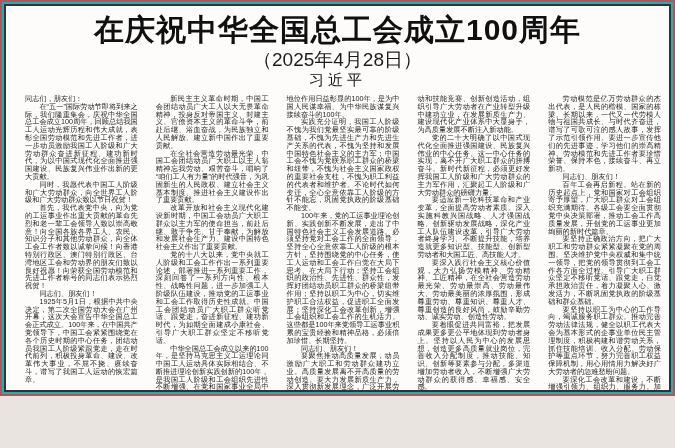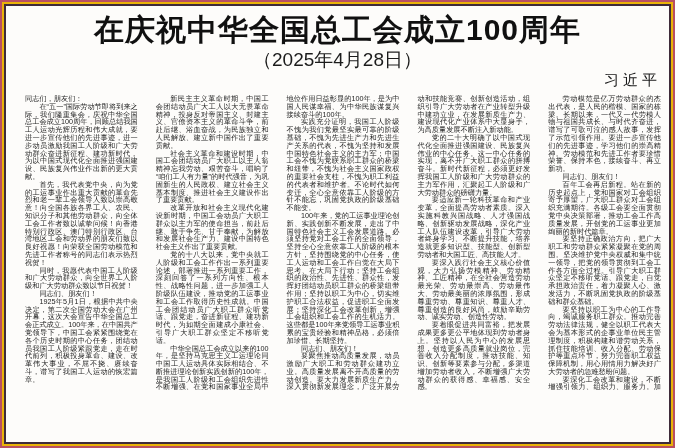--- a/index.html
+++ b/index.html
@@ -1,20 +1,20 @@
 <!DOCTYPE html>
 <html lang="zh"><head>
 <meta charset="utf-8">
 <style>
   html,body{margin:0;padding:0;background:#e9e4e0;}
   .page{
     position:relative;
-    width:675px;height:448px;
+    width:675px;height:396px;
     box-sizing:border-box;
-    background:#eab308;
+    background:#14b8a6;
     border:2px solid #b84f63;          
     padding:2px;
     font-family:"Liberation Sans","DejaVu Sans",sans-serif;
     overflow:hidden;
   }
   .inner{
     box-sizing:border-box;
     width:100%;height:100%;
     border:2px solid #3f2b3a;          
     background:#fdfcfa;
@@ -35,21 +35,20 @@
     line-height:18px;
     margin-top:3px;
     color:#1c1c1c;
   }
   .author{
     font-size:15px;
     line-height:19px;
     margin-top:1px;
     letter-spacing:4px;
     color:#161616;
-    text-align:right;
   }
   .article{
     margin-top:6px;
     height:300px;
     column-count:5;
     column-gap:7px;
     column-fill:auto;
     overflow:hidden;
   }
   .article p{
@@ -72,27 +71,27 @@
 
     <div class="masthead">
       <div class="title-line">在庆祝中华全国总工会成立100周年</div>
       <div class="date-line">（2025年4月28日）</div>
       <div class="author">习近平</div>
     </div>
 
     <div class="article" id="article-body">
       <p class="salutation">同志们，朋友们：</p>
 
-      <p>在“五一”国际劳动节即将到来之际，我们隆重集会，庆祝中华全国总工会成立100周年，回顾总结我国工人运动光辉历程和伟大成就，要进一步宣传他们的先进事迹，进一步动员激励我国工人阶级和广大劳动群众奋进新征程、建功新时代，为以中国式现代化全面推进强国建设、民族复兴伟业作出新的更大贡献。</p>
+      <p>在“五一”国际劳动节即将到来之际，我们隆重集会，庆祝中华全国总工会成立100周年，回顾总结我国工人运动光辉历程和伟大成就，表彰全国劳动模范和先进工作者，进一步动员激励我国工人阶级和广大劳动群众奋进新征程、建功新时代，为以中国式现代化全面推进强国建设、民族复兴伟业作出新的更大贡献。</p>
+        <p>同时，我愿代表中国工人阶级和广大劳动群众，向全世界工人阶级和广大劳动群众致以节日祝贺！</p>
         <p>首先，我代表党中央，向为党的工运事业作出重大贡献的革命先烈和老一辈工会领导人致以崇高敬意！向全国各族各界工人、农民、知识分子和其他劳动群众，向全体工会工作者致以诚挚问候！向香港特别行政区、澳门特别行政区、台湾地区工会和劳动界的朋友们致以良好祝愿！向荣获全国劳动模范和先进工作者称号的同志们表示热烈祝贺！</p>
-        <p>同时，我愿代表中国工人阶级和广大劳动群众，向全世界工人阶级和广大劳动群众致以节日祝贺！</p>
         <p>同志们、朋友们！</p>
         <p>1925年5月1日，根据中共中央决定，第二次全国劳动大会在广州开幕，这次大会宣告中华全国总工会正式成立。100年来，在中国共产党领导下，中国工会紧紧围绕党在各个历史时期的中心任务，团结动员我国工人阶级紧跟党走，走在时代前列，积极投身革命、建设、改革伟大事业，不屈不挠、赓续奋斗，谱写了我国工人运动的恢宏篇章。</p>
         <p>新民主主义革命时期，中国工会团结动员广大工人以大无畏革命精神，投身反对帝国主义、封建主义、官僚资本主义的革命斗争，前赴后继、浴血奋战，为民族独立和人民解放、建立新中国作出了重要贡献。</p>
-        <p>社会主义革命和建设时期，中国工会团结动员广大职工以主人翁精神忘我劳动、艰苦奋斗，唱响了“咱们工人有力量”的时代强音，为巩固新生的人民政权、建立社会主义基本制度、推进社会主义建设作出了重要贡献。</p>
+        <p>在全社会营造劳动最光荣，中国工会团结动员广大职工以主人翁精神忘我劳动、艰苦奋斗，唱响了“咱们工人有力量”的时代强音，为巩固新生的人民政权、建立社会主义基本制度、推进社会主义建设作出了重要贡献。</p>
         <p>改革开放和社会主义现代化建设新时期，中国工会动员广大职工群众以主力军的使命担当，前赴后继、敢于争先、甘于奉献，为解放和发展社会生产力、建设中国特色社会主义作出了重要贡献。</p>
         <p>党的十八大以来，党中央就工人阶级和工会工作作出一系列重要论述，部署推进一系列重要工作，深刻回答了一系列方向性、根本性、战略性问题，进一步加强工人阶级队伍建设，推动党的工运事业和工会工作取得历史性成就。中国工会团结动员广大职工群众听党话、跟党走，奋进新征程、建功新时代，为如期全面建成小康社会、引导广大职工群众坚定不移听党话。</p>
         <p>中华全国总工会成立以来的100年，是坚持马克思主义工运理论同中国工人运动具体实际相结合、不断推进理论创新实践创新的100年，是我国工人阶级和工会组织先进性不断增强、在党和国家事业全局中地位作用日益彰显的100年，是为中国人民谋幸福、为中华民族谋复兴接续奋斗的100年。</p>
         <p>实践充分证明，我国工人阶级不愧为我们党最坚实最可靠的阶级基础，不愧为先进生产力和先进生产关系的代表，不愧为坚持和发展中国特色社会主义的主力军；中国工会不愧为党联系职工群众的桥梁和纽带，不愧为社会主义国家政权的重要社会支柱，不愧为职工利益的代表者和维护者。不论时代如何变迁，全心全意依靠工人阶级的方针不能忘，巩固党执政的阶级基础不能变。</p>
         <p>100年来，党的工运事业理论创新、实践创新不断发展，走出了中国特色社会主义工会发展道路。必须坚持党对工会工作的全面领导，坚持全心全意依靠工人阶级的根本方针，坚持围绕党的中心任务，使工人运动和工会工作自觉在大局下思考、在大局下行动；坚持工会组织的政治性、先进性、群众性，发挥好团结动员职工群众的桥梁纽带作用；坚持以职工为中心，切实维护职工合法权益，促进职工全面发展；坚持深化工会改革创新，增强工会组织和工会工作的生机活力。这些都是100年来党领导工运事业积累的宝贵经验和精神品格，必须倍加珍惜、长期坚持。</p>
         <p>同志们、朋友们！</p>
         <p>要聚焦推动高质量发展，动员激励广大职工和劳动群众建功立业。高质量发展离不开高质量的劳动创造。要大力发展新质生产力，深入贯彻新发展理念，广泛开展劳动和技能竞赛、创新创造活动，组织引导广大劳动者在产业转型升级中建功立业，在发展新质生产力、建设现代化产业体系中大显身手，为高质量发展不断注入新动能。</p>
         <p>党的二十大明确了以中国式现代化全面推进强国建设、民族复兴伟业的中心任务。这一中心任务的实现，离不开广大职工群众的拼搏奋斗。新时代新征程，必须更好发挥我国工人阶级和广大劳动群众的主力军作用，汇聚起工人阶级和广大劳动群众的磅礴力量。</p>
         <p>要适应新一轮科技革命和产业变革，全面提高劳动者素质。深入实施科教兴国战略、人才强国战略、创新驱动发展战略，深化产业工人队伍建设改革，引导广大劳动者终身学习、不断提升技能，培养造就更多知识型、技能型、创新型劳动者和大国工匠、高技能人才。</p>
         <p>要深入践行社会主义核心价值观，大力弘扬劳模精神、劳动精神、工匠精神，在全社会营造劳动最光荣、劳动最崇高、劳动最伟大、劳动最美丽的浓厚氛围，形成尊重劳动、尊重知识、尊重人才、尊重创造的良好风尚，鼓励辛勤劳动、诚实劳动、创造性劳动。</p>

